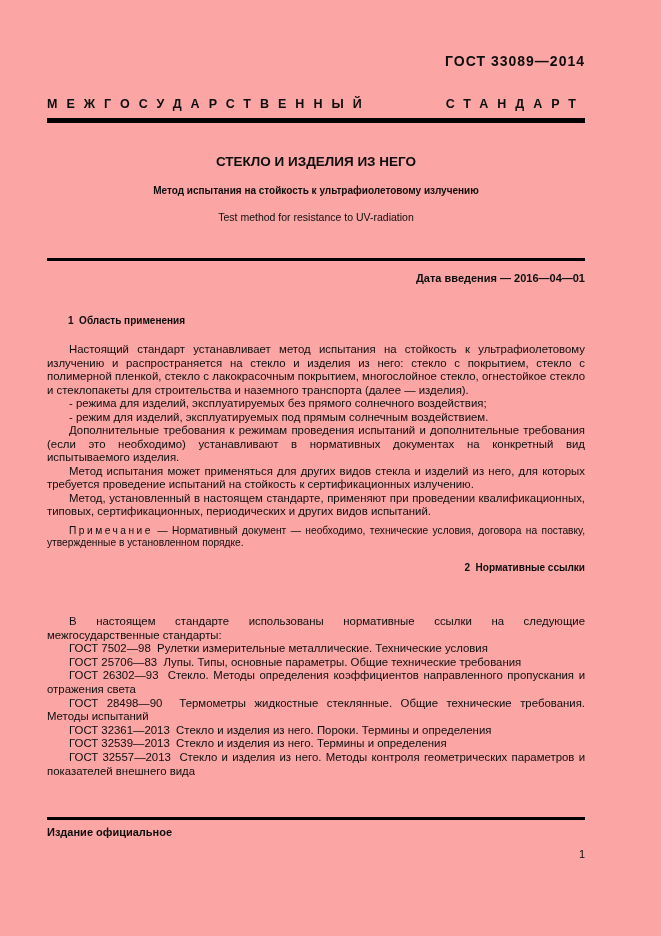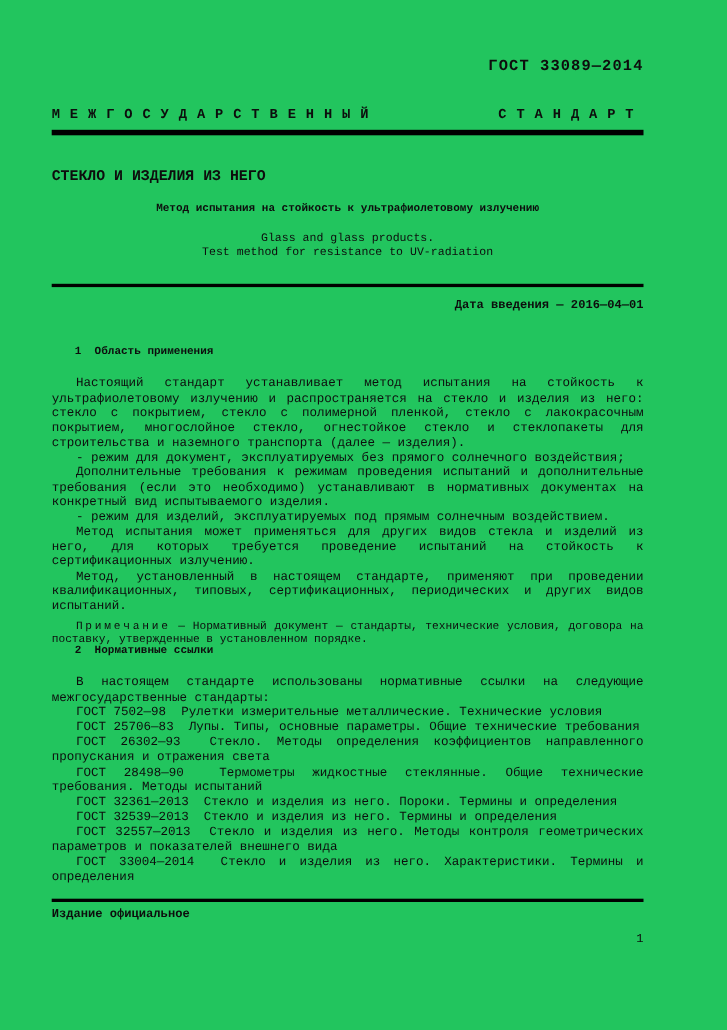--- a/index.html
+++ b/index.html
@@ -1,21 +1,21 @@
 <!DOCTYPE html>
 <html lang="ru"><head>
 <meta charset="utf-8">
 <style>
   html, body { margin:0; padding:0; background:#ffffff; }
   .page {
     position:relative;
     width:661px; height:936px;
-    background:#22c55e;
+    background:#fca5a5;
     color:#0d0d0d;
-    font-family:Liberation Mono, monospace;
+    font-family:Liberation Sans, sans-serif;
     overflow:hidden;
   }
   .abs { position:absolute; }
 
   .doc-number {
     top:53px; left:47px; width:538px;
     text-align:right;
     font-weight:bold; font-size:14px; letter-spacing:1px;
   }
   .std-type {
@@ -24,40 +24,40 @@
     font-weight:bold; font-size:12.5px;gap:24px;
   }
   .std-type span { letter-spacing:9px; white-space:nowrap; }
   .rule { left:47px; width:538px; background:#000; }
   .rule-thick { top:118px; height:5px; }
   .rule-thin  { top:258px; height:3px; }
   .rule-footer{ top:817px; height:3px; }
 
   .title-ru {
     top:154px; left:47px; width:538px;
-    text-align:left; font-weight:bold; font-size:13.5px;
+    text-align:center; font-weight:bold; font-size:13.5px;
   }
   .subtitle-ru {
     top:185px; left:47px; width:538px;
     text-align:center; font-weight:bold; font-size:10px;
   }
   .title-en {
     top:211px; left:47px; width:538px;
     text-align:center; font-size:10.5px; line-height:13px;
   }
   .date-line {
     top:272px; left:47px; width:538px;
     text-align:right; font-weight:bold; font-size:11px;
   }
   .section-heading {
     left:68px; width:517px;
     font-weight:bold; font-size:10px;
   }
   .sec1-head { top:315px; }
-  .sec2-head { top:587px; }
+  .sec2-head { top:562px;text-align:right; }
 
   .body-block {
     left:47px; width:538px;
     font-size:11.4px; line-height:13.5px;
     text-align:justify;
   }
   .sec1-body { top:343px; }
   .sec2-body { top:615px; line-height:13.6px; }
 
   .para { margin:0; text-indent:22px; }
@@ -89,54 +89,52 @@
     <span>СТАНДАРТ</span>
   </div>
 
   <div class="abs rule rule-thick"></div>
 
   <div class="abs title-ru">СТЕКЛО И ИЗДЕЛИЯ ИЗ НЕГО</div>
 
   <div class="abs subtitle-ru">Метод испытания на стойкость к ультрафиолетовому излучению</div>
 
   <div class="abs title-en">
-    <div>Glass and glass products.</div>
     <div>Test method for resistance to UV-radiation</div>
   </div>
 
   <div class="abs rule rule-thin"></div>
 
   <div class="abs date-line">Дата введения — 2016—04—01</div>
 
   <div class="abs section-heading sec1-head">1&nbsp; Область применения</div>
 
   <div class="abs body-block sec1-body">
     <p class="para">Настоящий стандарт устанавливает метод испытания на стойкость к ультрафиолетовому излучению и распространяется на стекло и изделия из него: стекло с покрытием, стекло с полимерной пленкой, стекло с лакокрасочным покрытием, многослойное стекло, огнестойкое стекло и стеклопакеты для строительства и наземного транспорта (далее — изделия).</p>
-    <p class="para">- режим для документ, эксплуатируемых без прямого солнечного воздействия;</p>
+    <p class="para">- режима для изделий, эксплуатируемых без прямого солнечного воздействия;</p>
+    <p class="para">- режим для изделий, эксплуатируемых под прямым солнечным воздействием.</p>
     <p class="para">Дополнительные требования к режимам проведения испытаний и дополнительные требования (если это необходимо) устанавливают в нормативных документах на конкретный вид испытываемого изделия.</p>
-    <p class="para">- режим для изделий, эксплуатируемых под прямым солнечным воздействием.</p>
     <p class="para">Метод испытания может применяться для других видов стекла и изделий из него, для которых требуется проведение испытаний на стойкость к сертификационных излучению.</p>
     <p class="para">Метод, установленный в настоящем стандарте, применяют при проведении квалификационных, типовых, сертификационных, периодических и других видов испытаний.</p>
     <p class="note">
-      <span class="note-label">Примечание</span><span> — Нормативный документ — стандарты, технические условия, договора на поставку, утвержденные в установленном порядке.</span>
+      <span class="note-label">Примечание</span><span> — Нормативный документ — необходимо, технические условия, договора на поставку, утвержденные в установленном порядке.</span>
     </p>
   </div>
 
   <div class="abs section-heading sec2-head">2&nbsp; Нормативные ссылки</div>
 
   <div class="abs body-block sec2-body">
     <p class="para">В настоящем стандарте использованы нормативные ссылки на следующие межгосударственные стандарты:</p>
     <p class="para">ГОСТ 7502—98&nbsp; Рулетки измерительные металлические. Технические условия</p>
     <p class="para">ГОСТ 25706—83&nbsp; Лупы. Типы, основные параметры. Общие технические требования</p>
     <p class="para">ГОСТ 26302—93&nbsp; Стекло. Методы определения коэффициентов направленного пропускания и отражения света</p>
     <p class="para">ГОСТ 28498—90&nbsp; Термометры жидкостные стеклянные. Общие технические требования. Методы испытаний</p>
     <p class="para">ГОСТ 32361—2013&nbsp; Стекло и изделия из него. Пороки. Термины и определения</p>
     <p class="para">ГОСТ 32539—2013&nbsp; Стекло и изделия из него. Термины и определения</p>
     <p class="para">ГОСТ 32557—2013&nbsp; Стекло и изделия из него. Методы контроля геометрических параметров и показателей внешнего вида</p>
-    <p class="para">ГОСТ 33004—2014&nbsp; Стекло и изделия из него. Характеристики. Термины и определения</p>
   </div>
 
   <div class="abs rule rule-footer"></div>
 
   <div class="abs edition">Издание официальное</div>
 
   <div class="abs page-number">1</div>
 
 </div>
 

